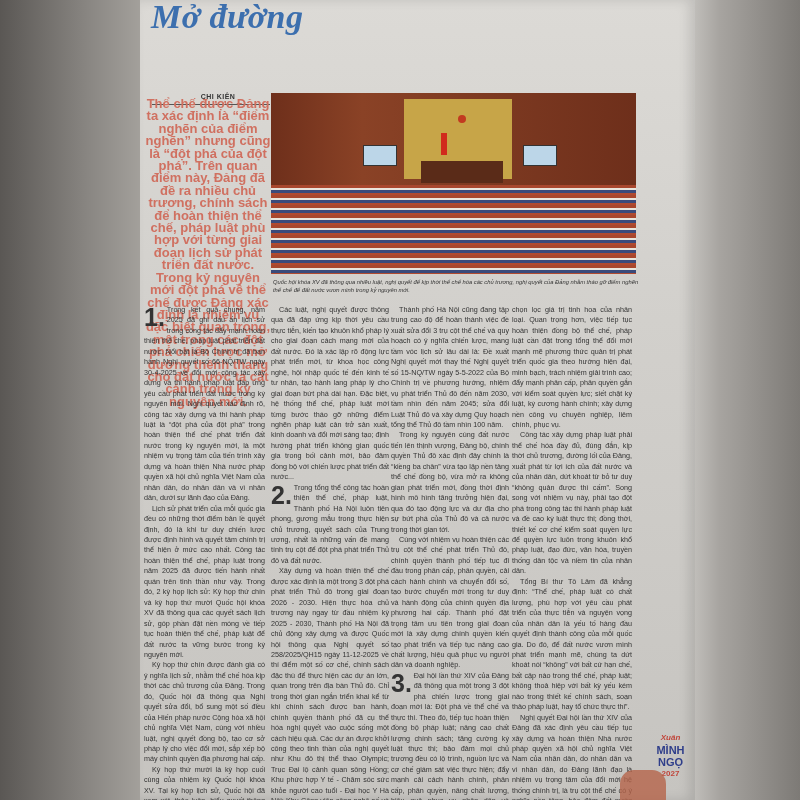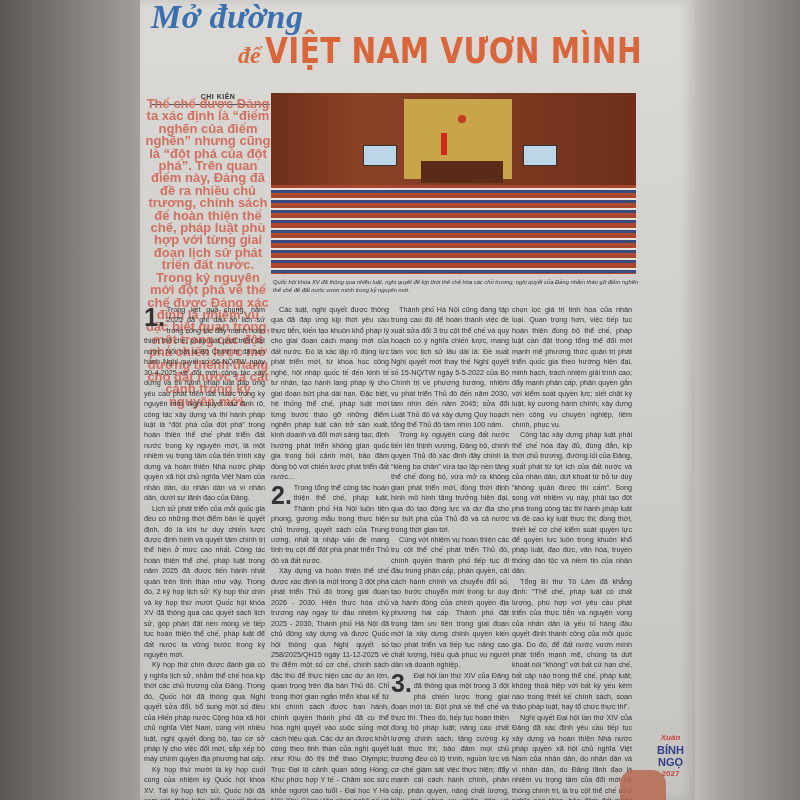--- a/index.html
+++ b/index.html
@@ -38,23 +38,20 @@
   .thumb { position:absolute; left:620px; top:770px; width:46px; height:40px; background:#b5644a; border-radius:14px 14px 0 0; opacity:0.8; }
 </style>
 </head>
 <body>
 
 <div class="bg-left"></div>
 <div class="bg-right"></div>
 
 <div class="page">
   <div class="title1">Mở đường</div>
-  <div class="title2">
-    <span class="de">để</span><span class="big">VIỆT NAM VƯƠN MÌNH</span>
-  </div>
 
   <div class="author">CHI KIÊN</div>
   <div class="author-rule"></div>
   <div class="lead">Thể chế được Đảng ta xác định là “điểm nghẽn của điểm nghẽn” nhưng cũng là “đột phá của đột phá”. Trên quan điểm này, Đảng đã đề ra nhiều chủ trương, chính sách để hoàn thiện thể chế, pháp luật phù hợp với từng giai đoạn lịch sử phát triển đất nước. Trong kỷ nguyên mới đột phá về thể chế được Đảng xác định là nhiệm vụ đặc biệt quan trọng, một trong các đột phá chiến lược mở đường thênh thang cho đất nước ta cất cánh trong kỷ nguyên mới.</div>
 
   <div class="photo">
     <div class="wall"></div>
     <div class="backdrop"></div>
     <div class="emblem"></div>
     <div class="flag"></div>
@@ -67,39 +64,39 @@
 
   <div class="col c1">
     <p class="noin"><span class="dropcap">1.</span><span>Trong kết quả chung, năm 2025 đã ghi dấu ấn lịch sử trong công tác đẩy mạnh hoàn thiện thể chế, pháp luật phát triển đất nước. Nổi bật là Bộ Chính trị đã ban hành Nghị quyết số 66-NQ/TW ngày 30-4-2025 về đổi mới công tác xây dựng và thi hành pháp luật đáp ứng yêu cầu phát triển đất nước trong kỷ nguyên mới. Nghị quyết xác định rõ, công tác xây dựng và thi hành pháp luật là “đột phá của đột phá” trong hoàn thiện thể chế phát triển đất nước trong kỷ nguyên mới, là một nhiệm vụ trọng tâm của tiến trình xây dựng và hoàn thiện Nhà nước pháp quyền xã hội chủ nghĩa Việt Nam của nhân dân, do nhân dân và vì nhân dân, dưới sự lãnh đạo của Đảng.</span></p>
     <p>Lịch sử phát triển của mỗi quốc gia đều có những thời điểm bản lề quyết định, đó là khi tư duy chiến lược được định hình và quyết tâm chính trị thể hiện ở mức cao nhất. Công tác hoàn thiện thể chế, pháp luật trong năm 2025 đã được tiến hành nhất quán trên tinh thần như vậy. Trong đó, 2 kỳ họp lịch sử: Kỳ họp thứ chín và kỳ họp thứ mười Quốc hội khóa XV đã thông qua các quyết sách lịch sử, góp phần đặt nền móng về tiếp tục hoàn thiện thể chế, pháp luật để đất nước ta vững bước trong kỷ nguyên mới.</p>
     <p>Kỳ họp thứ chín được đánh giá có ý nghĩa lịch sử, nhằm thể chế hóa kịp thời các chủ trương của Đảng. Trong đó, Quốc hội đã thông qua Nghị quyết sửa đổi, bổ sung một số điều của Hiến pháp nước Cộng hòa xã hội chủ nghĩa Việt Nam, cùng với nhiều luật, nghị quyết đồng bộ, tạo cơ sở pháp lý cho việc đổi mới, sắp xếp bộ máy chính quyền địa phương hai cấp.</p>
     <p>Kỳ họp thứ mười là kỳ họp cuối cùng của nhiệm kỳ Quốc hội khóa XV. Tại kỳ họp lịch sử, Quốc hội đã xem xét, thảo luận, biểu quyết thông qua 51 luật, 39 nghị quyết, trong đó có 8 nghị quyết quy phạm pháp luật. Đây là một khối lượng lập pháp rất lớn, chiếm gần 30% tổng số luật, nghị quyết quy phạm được ban hành của cả nhiệm kỳ.</p>
   </div>
 
   <div class="col c2">
     <p>Các luật, nghị quyết được thông qua đã đáp ứng kịp thời yêu cầu thực tiễn, kiến tạo khuôn khổ pháp lý cho giai đoạn cách mạng mới của đất nước. Đó là xác lập rõ động lực phát triển mới, từ khoa học công nghệ, hội nhập quốc tế đến kinh tế tư nhân, tạo hành lang pháp lý cho giai đoạn bứt phá dài hạn. Đặc biệt, hệ thống thể chế, pháp luật mới từng bước tháo gỡ những điểm nghẽn pháp luật cản trở sản xuất, kinh doanh và đổi mới sáng tạo; định hướng phát triển không gian quốc gia trong bối cảnh mới, bảo đảm đồng bộ với chiến lược phát triển đất nước...</p>
-    <p class="noin"><span class="dropcap">2.</span><span>Trong tổng thể công tác hoàn thiện thể chế, pháp luật, Thành phố Hà Nội luôn tiên phong, gương mẫu trong thực hiện chủ trương, quyết sách của Trung ương, nhất là nhập vấn đề mang tính trụ cột để đột phá phát triển Thủ đô và đất nước.</span></p>
+    <p class="noin"><span class="dropcap">2.</span><span>Trong tổng thể công tác hoàn thiện thể chế, pháp luật, Thành phố Hà Nội luôn tiên phong, gương mẫu trong thực hiện chủ trương, quyết sách của Trung ương, nhất là những vấn đề mang tính trụ cột để đột phá phát triển Thủ đô và đất nước.</span></p>
     <p>Xây dựng và hoàn thiện thể chế được xác định là một trong 3 đột phá phát triển Thủ đô trong giai đoạn 2026 - 2030. Hiện thực hóa chủ trương này ngay từ đầu nhiệm kỳ 2025 - 2030, Thành phố Hà Nội đã chủ động xây dựng và được Quốc hội thông qua Nghị quyết số 258/2025/QH15 ngày 11-12-2025 về thí điểm một số cơ chế, chính sách đặc thù để thực hiện các dự án lớn, quan trọng trên địa bàn Thủ đô. Chỉ trong thời gian ngắn triển khai kể từ khi chính sách được ban hành, chính quyền thành phố đã cụ thể hóa nghị quyết vào cuộc sống một cách hiệu quả. Các dự án được khởi công theo tinh thần của nghị quyết như Khu đô thị thể thao Olympic; Trục Đại lộ cảnh quan sông Hồng; Khu phức hợp Y tế - Chăm sóc sức khỏe người cao tuổi - Đại học Y Hà Nội; Khu Công viên công nghệ số và hỗn hợp tại phường Tây Tựu và Phú Diễn... kỳ vọng sẽ trở thành những công trình đóng vai trò dẫn dắt phát triển Thủ đô trong giai đoạn mới.</p>
   </div>
 
   <div class="col c3">
     <p>Thành phố Hà Nội cũng đang tập trung cao độ để hoàn thành việc đề xuất sửa đổi 3 trụ cột thể chế và quy hoạch có ý nghĩa chiến lược, mang tầm vóc lịch sử lâu dài là: Đề xuất Nghị quyết mới thay thế Nghị quyết số 15-NQ/TW ngày 5-5-2022 của Bộ Chính trị về phương hướng, nhiệm vụ phát triển Thủ đô đến năm 2030, tầm nhìn đến năm 2045; sửa đổi Luật Thủ đô và xây dựng Quy hoạch tổng thể Thủ đô tầm nhìn 100 năm.</p>
     <p>Trong kỷ nguyên cùng đất nước tiến lên thịnh vượng, Đảng bộ, chính quyền Thủ đô xác định đây chính là “kiềng ba chân” vừa tạo lập nền tảng thể chế đồng bộ, vừa mở ra không gian phát triển mới, đồng thời định hình mô hình tăng trưởng hiện đại, qua đó tạo động lực và dư địa cho sự bứt phá của Thủ đô và cả nước trong thời gian tới.</p>
     <p>Cùng với nhiệm vụ hoàn thiện các trụ cột thể chế phát triển Thủ đô, chính quyền thành phố tiếp tục đi đầu trong phân cấp, phân quyền, cải cách hành chính và chuyển đổi số, tạo bước chuyển mới trong tư duy và hành động của chính quyền địa phương hai cấp. Thành phố đặt trọng tâm ưu tiên trong giai đoạn mới là xây dựng chính quyền kiến tạo phát triển và tiếp tục nâng cao chất lượng, hiệu quả phục vụ người dân và doanh nghiệp.</p>
     <p class="noin"><span class="dropcap">3.</span><span>Đại hội lần thứ XIV của Đảng đã thông qua một trong 3 đột phá chiến lược trong giai đoạn mới là: Đột phá về thể chế và thực thi. Theo đó, tiếp tục hoàn thiện đồng bộ pháp luật; nâng cao chất lượng chính sách; tăng cường kỷ luật thực thi; bảo đảm mọi chủ trương đều có lộ trình, nguồn lực và cơ chế giám sát việc thực hiện; đẩy mạnh cải cách hành chính, phân cấp, phân quyền, nâng chất lượng, hiệu quả phục vụ nhân dân và doanh nghiệp làm thước đo.</span></p>
 
   </div>
 
   <div class="col c4">
     <p class="noin">chọn lọc giá trị tinh hoa của nhân loại. Quan trọng hơn, việc tiếp tục hoàn thiện đồng bộ thể chế, pháp luật cần đặt trong tổng thể đổi mới mạnh mẽ phương thức quản trị phát triển quốc gia theo hướng hiện đại, minh bạch, trách nhiệm giải trình cao; đẩy mạnh phân cấp, phân quyền gắn với kiểm soát quyền lực; siết chặt kỷ luật, kỷ cương hành chính; xây dựng nền công vụ chuyên nghiệp, liêm chính, phục vụ.</p>
     <p>Công tác xây dựng pháp luật phải thể chế hóa đầy đủ, đúng đắn, kịp thời chủ trương, đường lối của Đảng, xuất phát từ lợi ích của đất nước và của nhân dân, dứt khoát từ bỏ tư duy “không quản được thì cấm”. Song song với nhiệm vụ này, phải tạo đột phá trong công tác thi hành pháp luật và đề cao kỷ luật thực thi; đồng thời, thiết kế cơ chế kiểm soát quyền lực để quyền lực luôn trong khuôn khổ pháp luật, đạo đức, văn hóa, truyền thống dân tộc và niềm tin của nhân dân.</p>
     <p>Tổng Bí thư Tô Lâm đã khẳng định: “Thể chế, pháp luật có chất lượng, phù hợp với yêu cầu phát triển của thực tiễn và nguyện vọng của nhân dân là yếu tố hàng đầu quyết định thành công của mỗi quốc gia. Do đó, để đất nước vươn mình phát triển mạnh mẽ, chúng ta dứt khoát nói “không” với bất cứ hạn chế, bất cập nào trong thể chế, pháp luật; không thoả hiệp với bất kỳ yếu kém nào trong thiết kế chính sách, soạn thảo pháp luật, hay tổ chức thực thi”.</p>
     <p>Nghị quyết Đại hội lần thứ XIV của Đảng đã xác định yêu cầu tiếp tục xây dựng và hoàn thiện Nhà nước pháp quyền xã hội chủ nghĩa Việt Nam của nhân dân, do nhân dân và vì nhân dân, do Đảng lãnh đạo là nhiệm vụ trọng tâm của đổi mới hệ thống chính trị, là trụ cột thể chế có ý nghĩa nền tảng, bảo đảm đất nước phát triển nhanh, bền vững trong kỷ nguyên mới. Nhiệm vụ tối quan trọng này khẳng định bản chất dân chủ, tiến bộ, nhân văn của Nhà nước ta là mọi quyền lực nhà nước thuộc về nhân dân và Nhà nước ta là của nhân dân, do nhân dân và vì nhân dân.</p>
   </div>
 
   <div class="ad">
     <div class="a1">Xuân</div>
-    <div class="a2">BÍNH NGỌ</div>
+    <div class="a2">MÌNH NGỌ</div>
     <div class="a3">2027</div>
   </div>
 </div>
 
 <div class="thumb"></div>
 
 </body></html>

